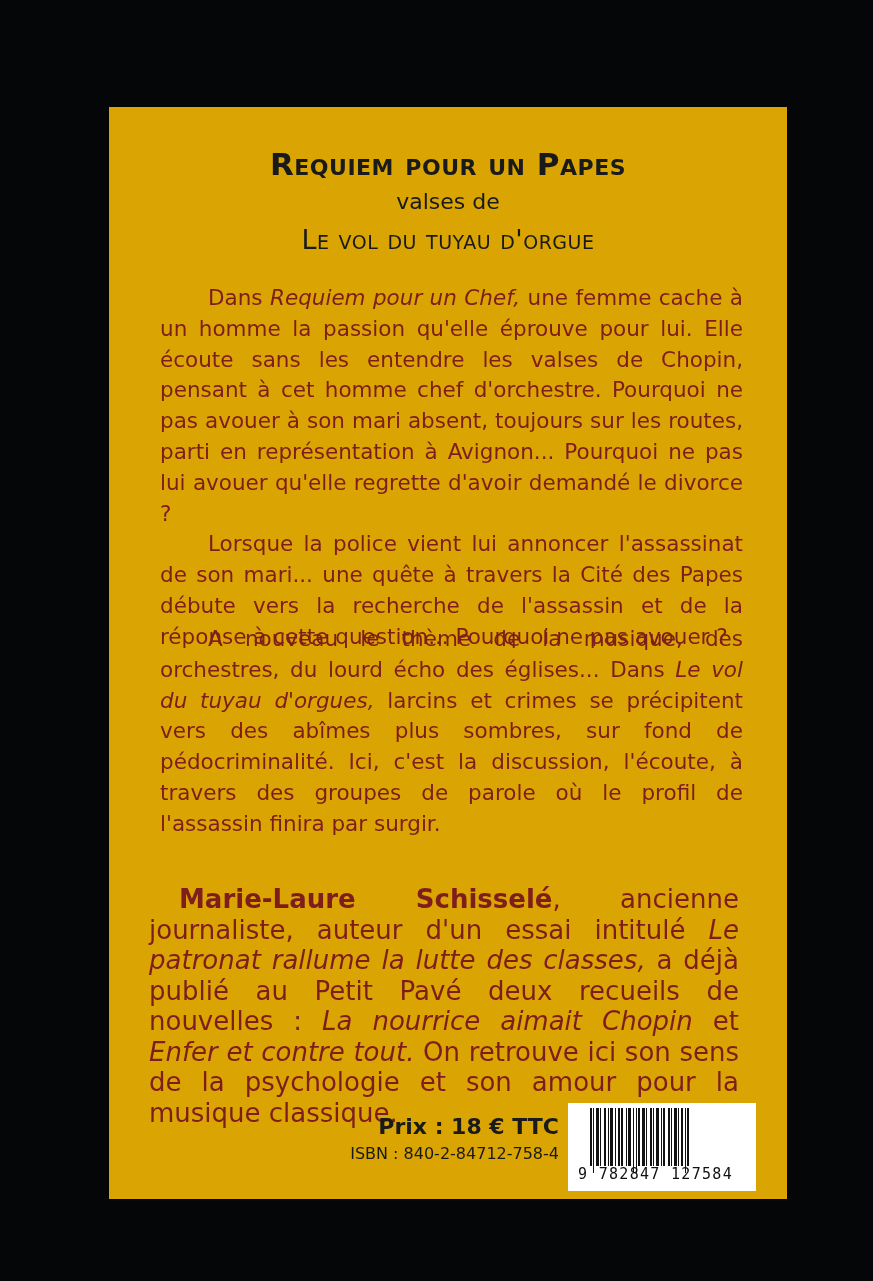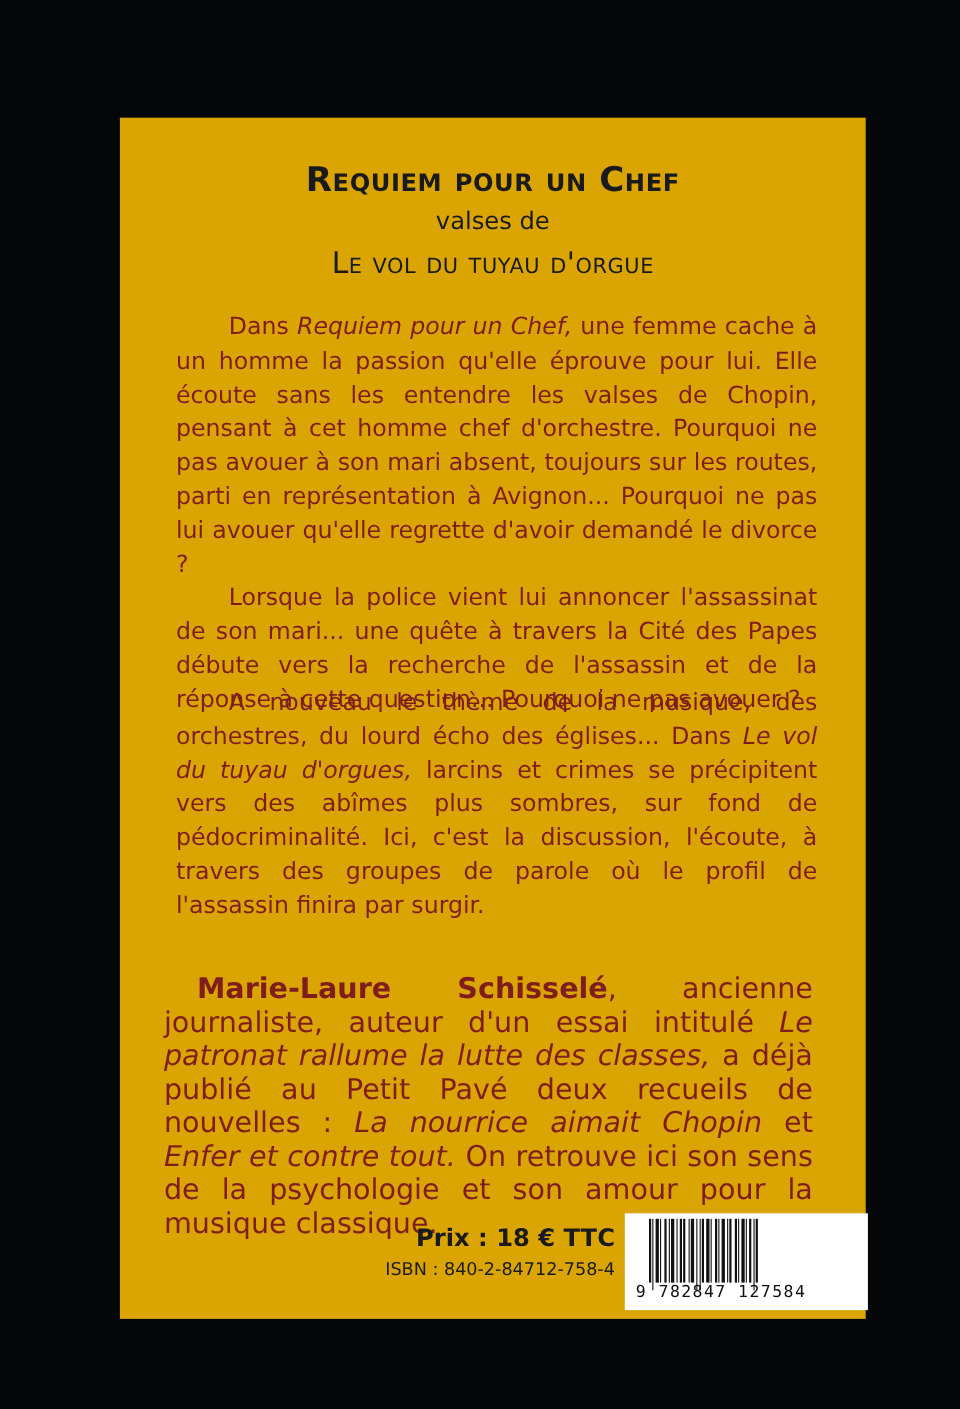--- a/index.html
+++ b/index.html
@@ -31,36 +31,36 @@
   .p3 { top:777px; left:40px; width:590px; font-size:26px; line-height:30.5px; }
   .p3 p { text-indent:30px; }
   .author { font-weight:bold; }
   .footer-info {
     position:absolute; right:228px; top:990px; text-align:right;margin-top:15px;
   }
   .price { font-weight:bold; font-size:22px; line-height:30px; }
   .isbn { font-size:16px; line-height:24px; }
   .web { font-size:21px; line-height:30px; }
   .barcode-box {
-    position:absolute; left:459px; top:996px; width:221px; height:88px; background:#fff;
+    position:absolute; left:459px; top:996px; width:188px; height:88px; background:#fff;
   }
   .bars { position:absolute; left:22px; top:5px; width:150px; height:58px; display:flex; }
   .bars span { display:block; height:100%; background:#111; }
   .bar-digits {
     position:absolute; left:10px; top:62px; width:170px;
     font-family:"DejaVu Sans Mono", monospace; font-size:15px; letter-spacing:1.3px; color:#111;
   }
 </style>
 </head>
 <body>
 
 <div class="panel">
 
   <div class="titles">
-    <div class="title-main">Requiem pour un Chef</div>
+    <div class="title-main">Requiem pour un Papes</div>
     <div class="title-sub">valses de</div>
     <div class="title-second">Le vol du tuyau d'orgue</div>
   </div>
 
   <div class="body-text p1">
     <p><span>Dans </span><em>Requiem pour un Chef,</em><span> une femme cache à un homme la passion qu'elle éprouve pour lui. Elle écoute sans les entendre les valses de Chopin, pensant à cet homme chef d'orchestre. Pourquoi ne pas avouer à son mari absent, toujours sur les routes, parti en représentation à Avignon... Pourquoi ne pas lui avouer qu'elle regrette d'avoir demandé le divorce ?</span></p>
     <p>Lorsque la police vient lui annoncer l'assassinat de son mari... une quête à travers la Cité des Papes débute vers la recherche de l'assassin et de la réponse à cette question... Pourquoi ne pas avouer ?</p>
   </div>
 
   <div class="body-text p2">

